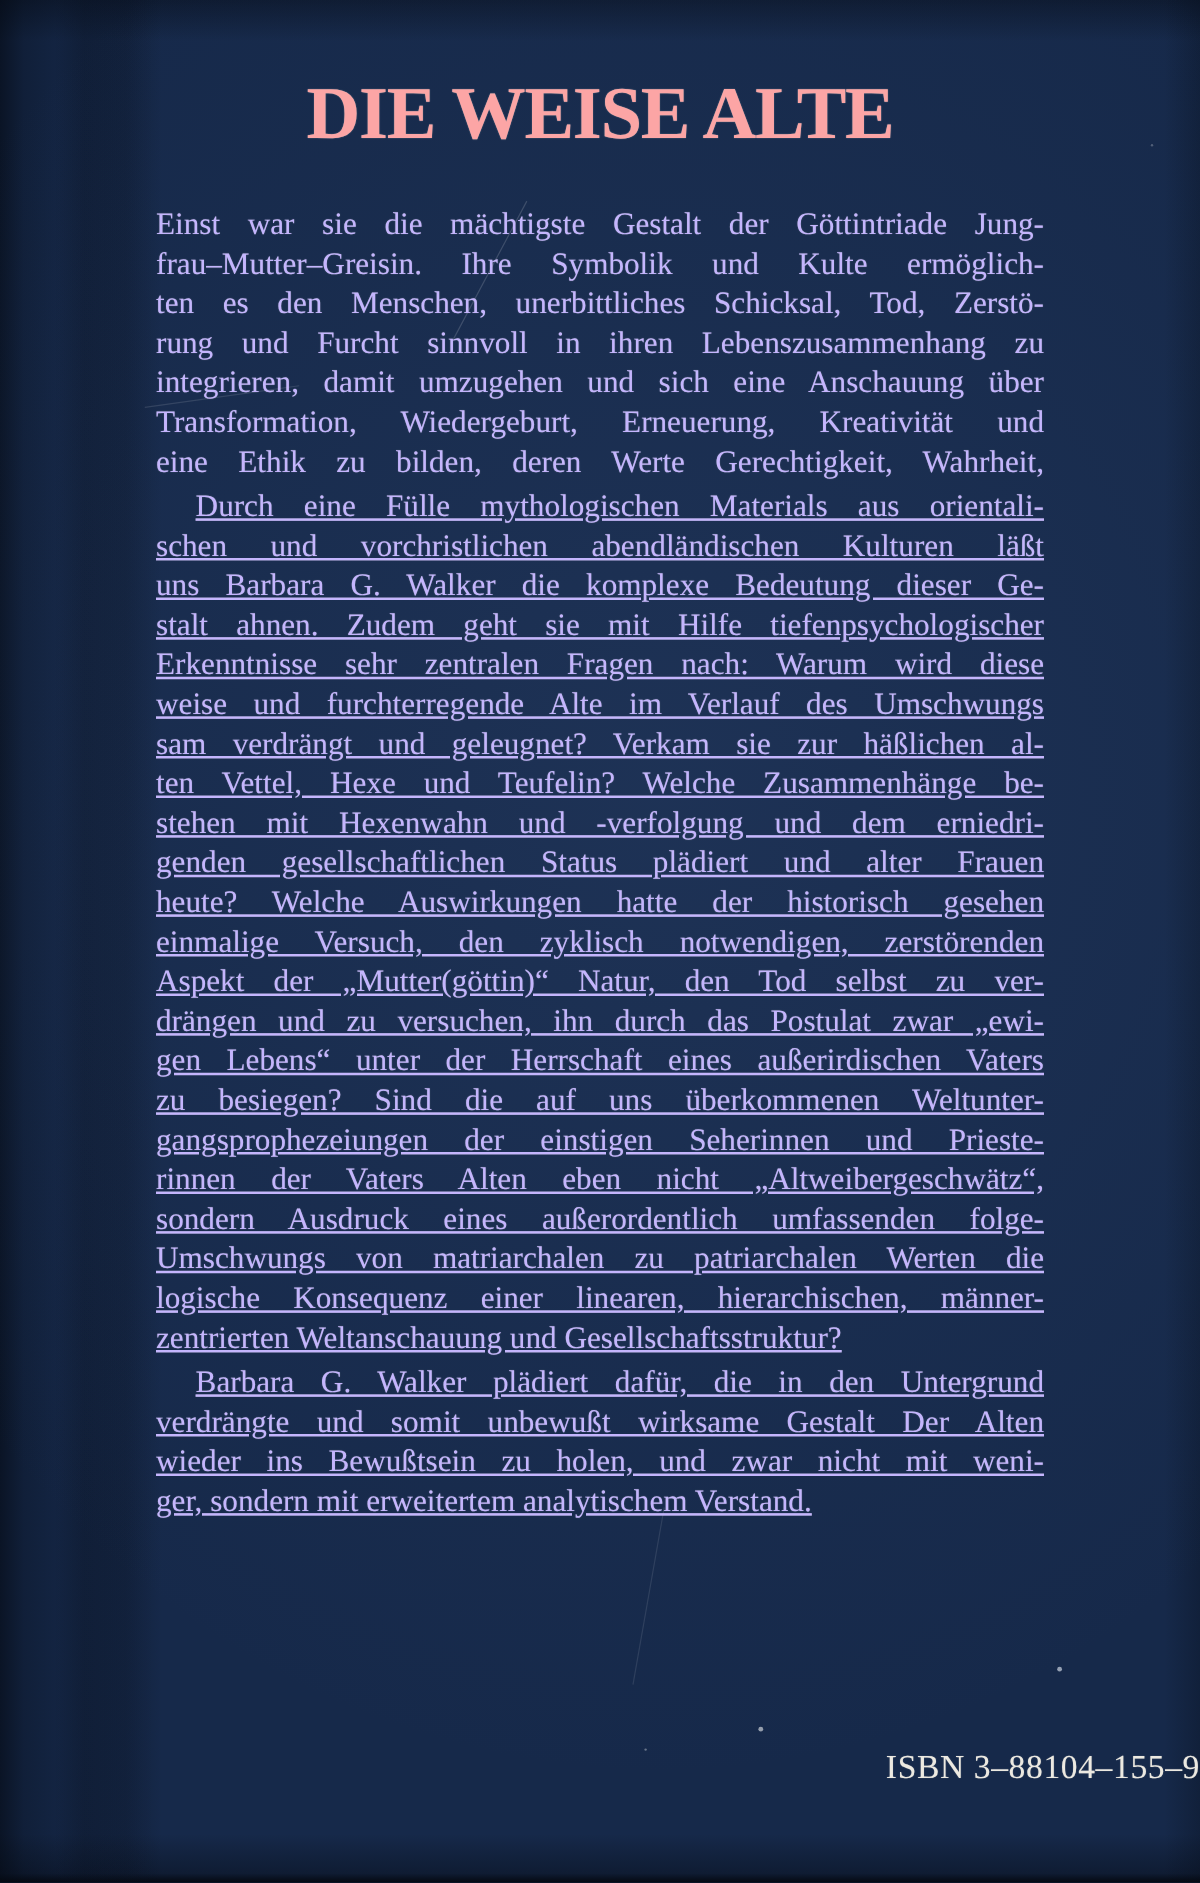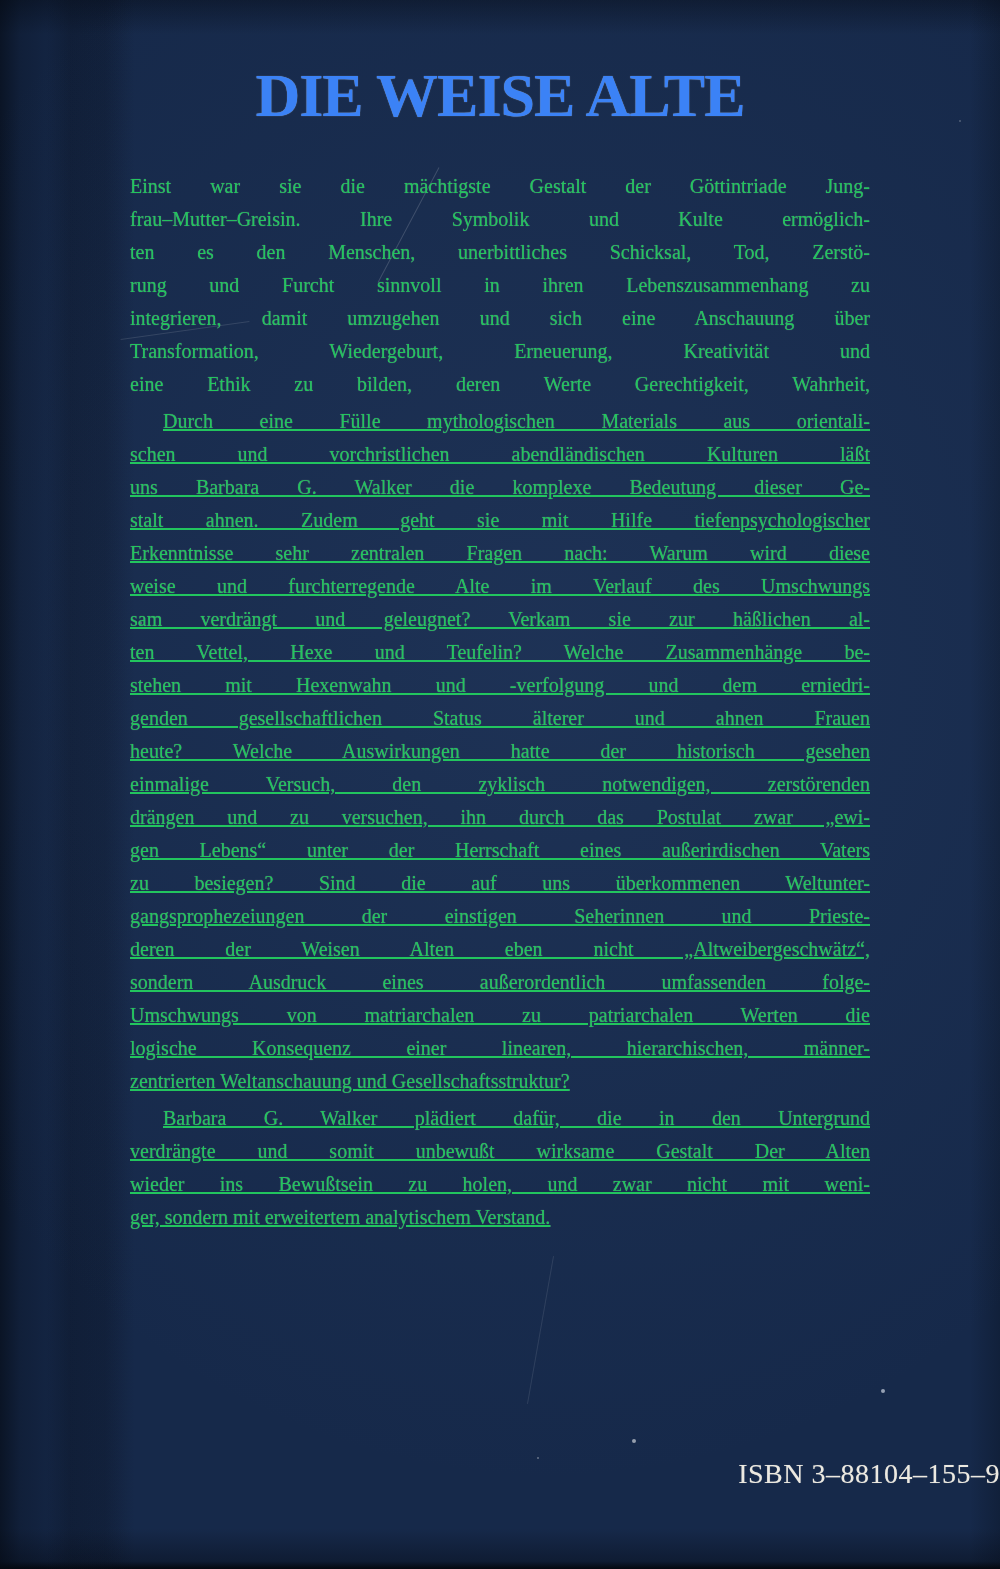--- a/index.html
+++ b/index.html
@@ -53,31 +53,31 @@
   .book-title {
     position: absolute;
     top: 64px;
     left: 0;
     width: 1000px;
     margin: 0;
     text-align: center;
     font-size: 62px;
     font-weight: 600;
     letter-spacing: -1px;
-    color: #3b82f6;
+    color: #fca5a5;
     text-shadow: 0 0 1px rgba(244,242,234,0.55);
     line-height: 1;
   }
   .text-block {
     position: absolute;
     left: 130px;
     top: 170px;
     width: 740px;
-    color: #22c55e;
-    font-size: 20px;
+    color: #c4b5fd;
+    font-size: 26px;
     line-height: 33px;
     text-shadow: 0 0 1px rgba(233,230,221,0.4);
   }
   .paragraph { margin: 0; }
   .paragraph.spaced { margin-top: 4px; text-decoration: underline; }
   .text-line {
     text-align: justify;
     text-align-last: justify;
   }
   .text-line.last-line { text-align-last: left; }
@@ -119,28 +119,29 @@
       <div class="paragraph spaced">
         <div class="text-line first-indent">Durch eine Fülle mythologischen Materials aus orientali-</div>
         <div class="text-line">schen und vorchristlichen abendländischen Kulturen läßt</div>
         <div class="text-line">uns Barbara G. Walker die komplexe Bedeutung dieser Ge-</div>
         <div class="text-line">stalt ahnen. Zudem geht sie mit Hilfe tiefenpsychologischer</div>
         <div class="text-line">Erkenntnisse sehr zentralen Fragen nach: Warum wird diese</div>
         <div class="text-line">weise und furchterregende Alte im Verlauf des Umschwungs</div>
         <div class="text-line">sam verdrängt und geleugnet? Verkam sie zur häßlichen al-</div>
         <div class="text-line">ten Vettel, Hexe und Teufelin? Welche Zusammenhänge be-</div>
         <div class="text-line">stehen mit Hexenwahn und -verfolgung und dem erniedri-</div>
-        <div class="text-line">genden gesellschaftlichen Status älterer und ahnen Frauen</div>
+        <div class="text-line">genden gesellschaftlichen Status plädiert und alter Frauen</div>
         <div class="text-line">heute? Welche Auswirkungen hatte der historisch gesehen</div>
         <div class="text-line">einmalige Versuch, den zyklisch notwendigen, zerstörenden</div>
+        <div class="text-line">Aspekt der „Mutter(göttin)“ Natur, den Tod selbst zu ver-</div>
         <div class="text-line">drängen und zu versuchen, ihn durch das Postulat zwar „ewi-</div>
         <div class="text-line">gen Lebens“ unter der Herrschaft eines außerirdischen Vaters</div>
         <div class="text-line">zu besiegen? Sind die auf uns überkommenen Weltunter-</div>
         <div class="text-line">gangsprophezeiungen der einstigen Seherinnen und Prieste-</div>
-        <div class="text-line">deren der Weisen Alten eben nicht „Altweibergeschwätz“,</div>
+        <div class="text-line">rinnen der Vaters Alten eben nicht „Altweibergeschwätz“,</div>
         <div class="text-line">sondern Ausdruck eines außerordentlich umfassenden folge-</div>
         <div class="text-line">Umschwungs von matriarchalen zu patriarchalen Werten die</div>
         <div class="text-line">logische Konsequenz einer linearen, hierarchischen, männer-</div>
         <div class="text-line last-line">zentrierten Weltanschauung und Gesellschaftsstruktur?</div>
       </div>
       <div class="paragraph spaced">
         <div class="text-line first-indent">Barbara G. Walker plädiert dafür, die in den Untergrund</div>
         <div class="text-line">verdrängte und somit unbewußt wirksame Gestalt Der Alten</div>
         <div class="text-line">wieder ins Bewußtsein zu holen, und zwar nicht mit weni-</div>
         <div class="text-line last-line">ger, sondern mit erweitertem analytischem Verstand.</div>

